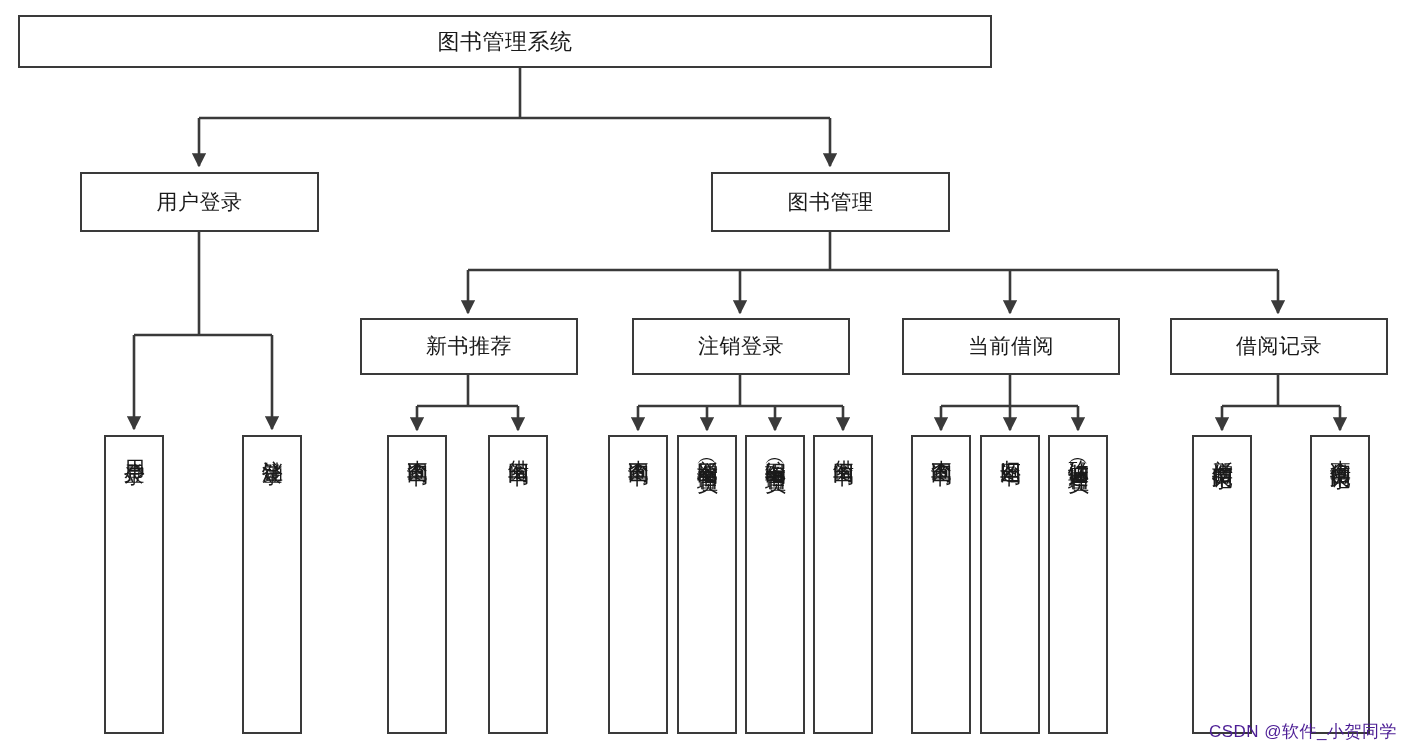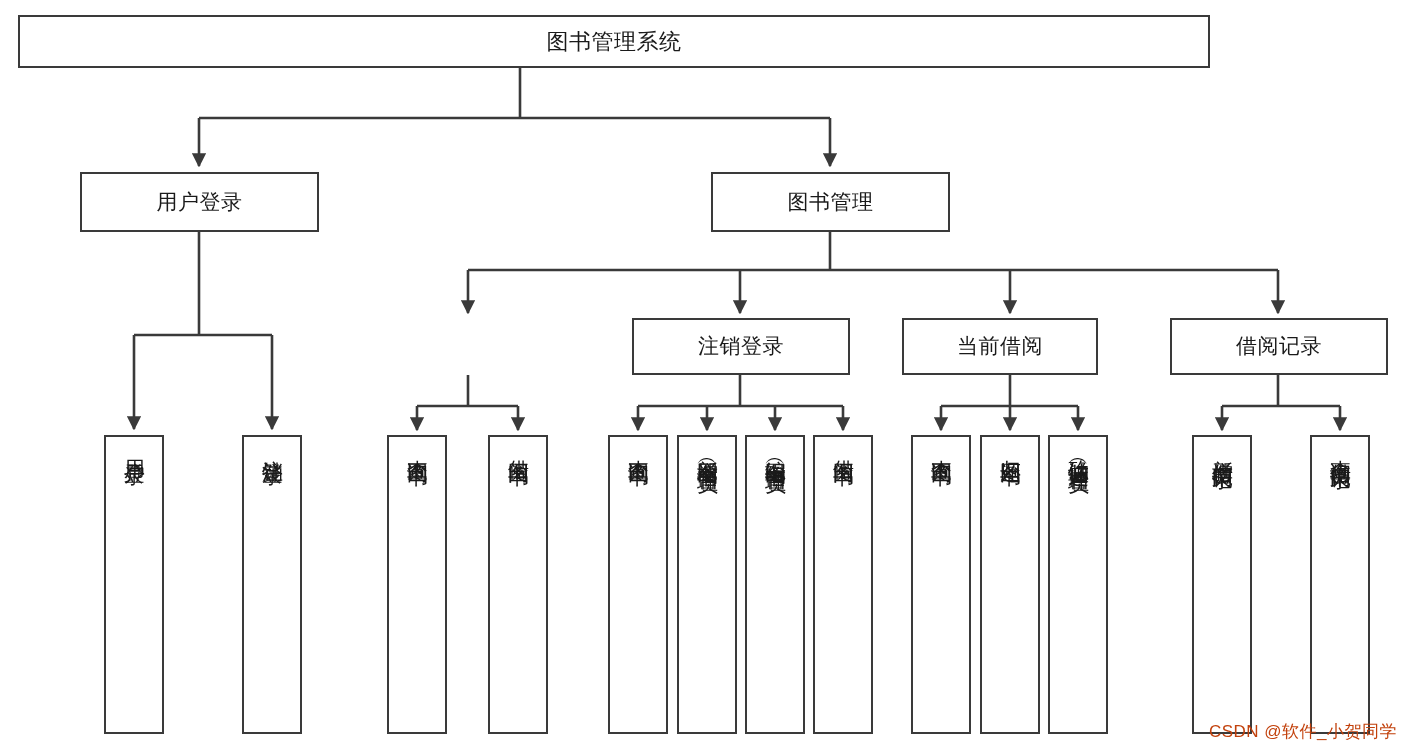--- a/index.html
+++ b/index.html
@@ -59,21 +59,21 @@
     line-height: 1.18;
     letter-spacing: 2px;
     white-space: normal;
     max-height: 280px;
   }
   .watermark {
     position: absolute;
     right: 8px;
     bottom: 4px;
     font-size: 17px;
-    color: #c2410c;
+    color: #4c1d95;
     letter-spacing: 0.5px;
     white-space: nowrap;
     user-select: none;
   }
 </style>
 </head>
 <body>
 
 <div id="canvas">
 
@@ -122,35 +122,38 @@
       <path d="M 1010 406 L 1010 430" marker-end="url(#arrow)"></path>
       <path d="M 1078 406 L 1078 430" marker-end="url(#arrow)"></path>
 
       <path d="M 1278 375 L 1278 406"></path>
       <path d="M 1222 406 L 1340 406"></path>
       <path d="M 1222 406 L 1222 430" marker-end="url(#arrow)"></path>
       <path d="M 1340 406 L 1340 430" marker-end="url(#arrow)"></path>
     </g>
   </svg>
 
-  <div class="node root" style="left:18px; top:15px; width:1192px; height:53px;">
+  <div class="node root" style="left:18px; top:15px; width:974px; height:53px;">
     <span class="label">图书管理系统</span>
   </div>
 
   <div class="node lvl1" style="left:80px; top:172px; width:239px; height:60px;">
     <span class="label">用户登录</span>
   </div>
   <div class="node lvl1" style="left:711px; top:172px; width:239px; height:60px;justify-content:center;">
     <span class="label">图书管理</span>
   </div>
 
+  <div class="node lvl2" style="left:360px; top:318px; width:218px; height:57px;">
+    <span class="label">新书推荐</span>
+  </div>
   <div class="node lvl2" style="left:632px; top:318px; width:218px; height:57px;">
     <span class="label">注销登录</span>
   </div>
-  <div class="node lvl2" style="left:902px; top:318px; width:196px; height:57px;">
+  <div class="node lvl2" style="left:902px; top:318px; width:218px; height:57px;">
     <span class="label">当前借阅</span>
   </div>
   <div class="node lvl2" style="left:1170px; top:318px; width:218px; height:57px;">
     <span class="label">借阅记录</span>
   </div>
 
   <div class="node leaf" style="left:104px; top:435px; width:60px; height:299px;">
     <span class="label">用户登录</span>
   </div>
   <div class="node leaf" style="left:242px; top:435px; width:60px; height:299px;">

